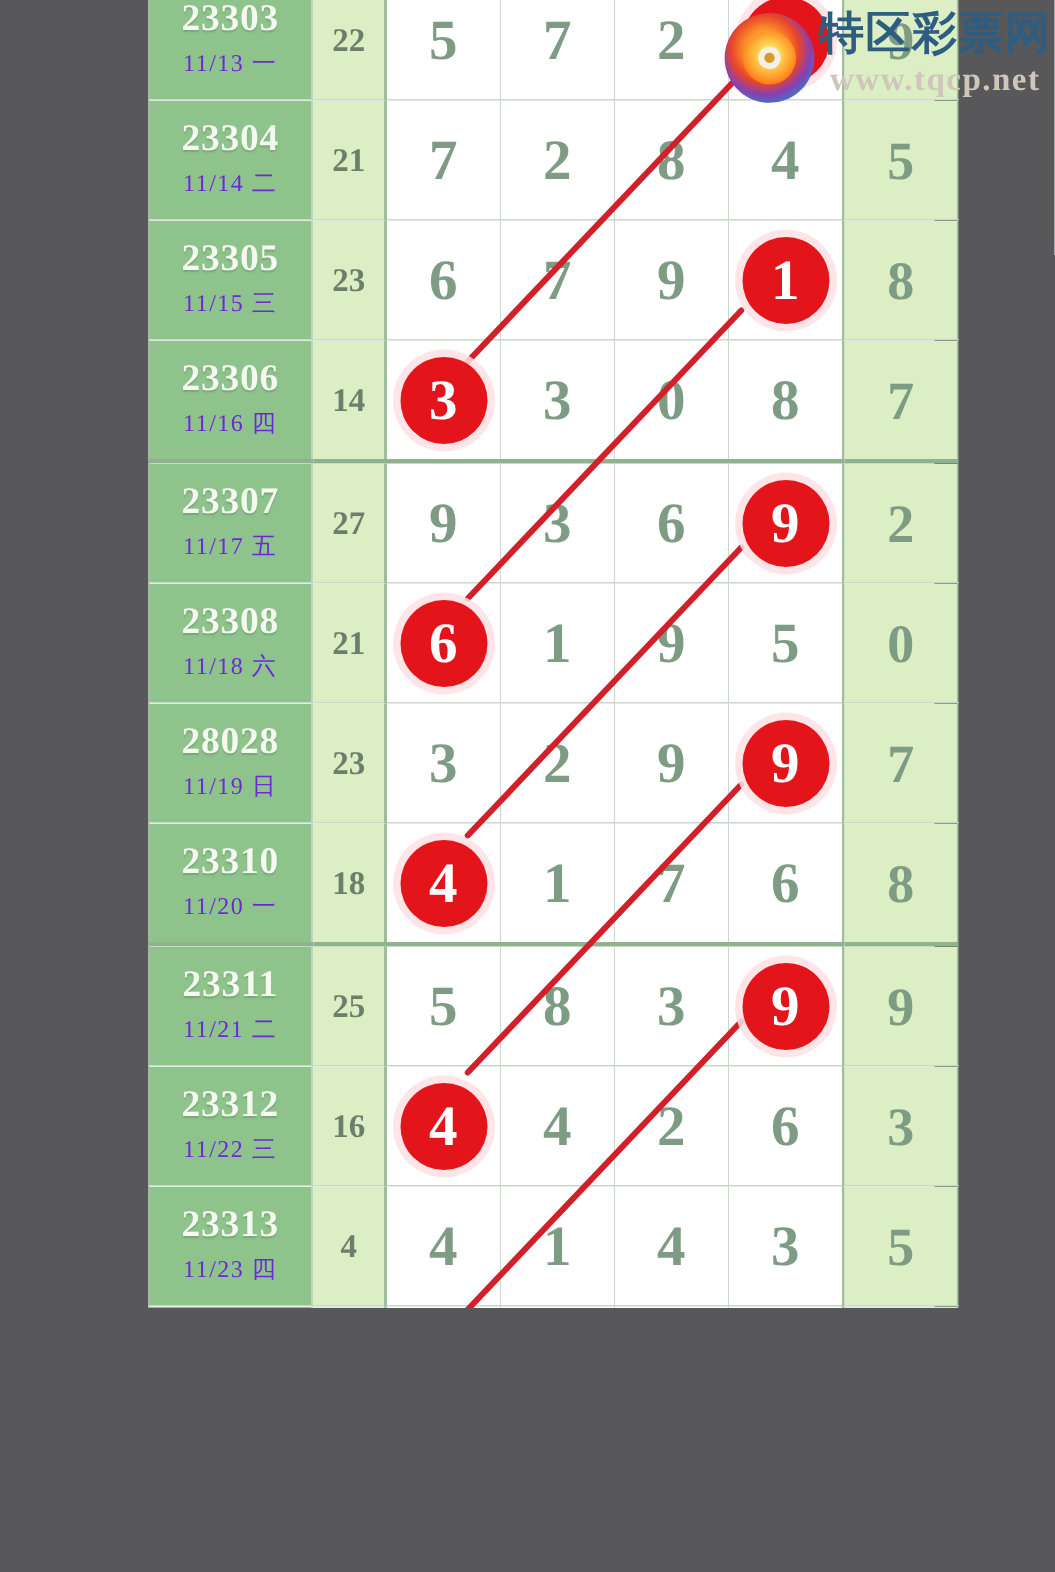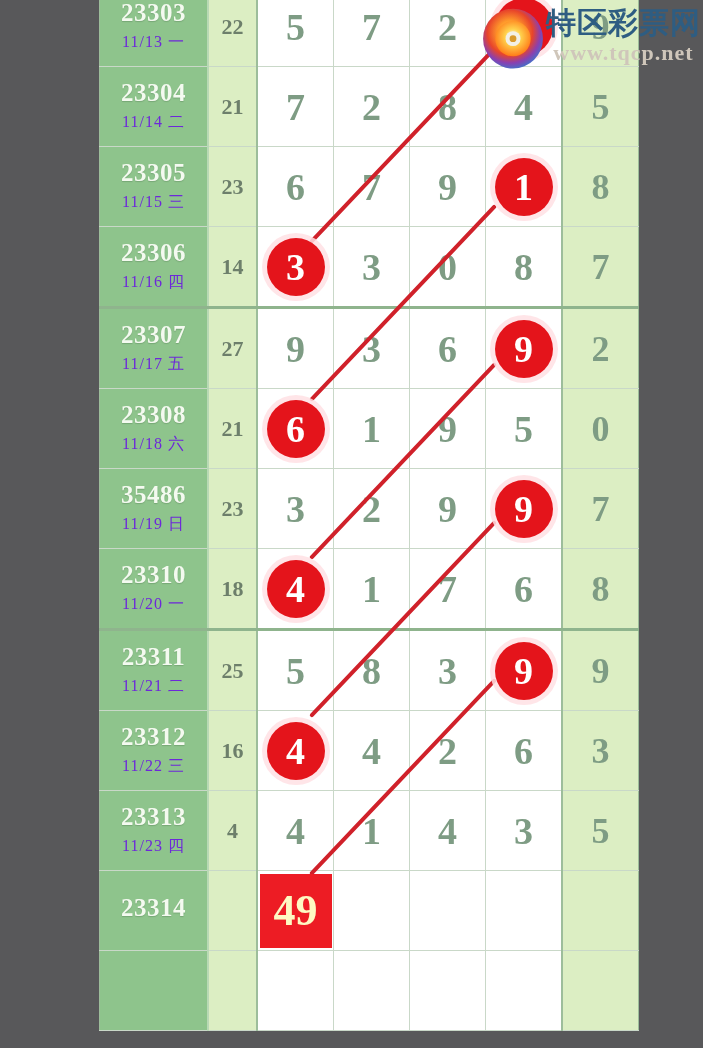--- a/index.html
+++ b/index.html
@@ -3,21 +3,21 @@
 <meta charset="utf-8">
 <style>
   html,body{margin:0;padding:0;}
   body{
     width:703px;height:1048px;
     background:#58585a;
     font-family:"Liberation Serif", "DejaVu Serif", serif;
     overflow:hidden;
     position:relative;
   }
-  #stage{position:absolute;left:0;top:0;width:703px;height:1048px;overflow:hidden;}
+  #stage{position:absolute;left:0;top:0;width:703px;height:872px;overflow:hidden;}
 
   
   .table-wrap{
     position:absolute;
     left:99px; top:-13px;
     width:524px;
     background:#fff;
     box-sizing:border-box;
   }
   table.grid{
@@ -227,21 +227,21 @@
             </td>
             <td class="c-sum">21</td>
             <td class="c-d"><span class="ball">6</span></td>
             <td class="c-d"><span>1</span></td>
             <td class="c-d"><span>9</span></td>
             <td class="c-d"><span>5</span></td>
             <td class="c-last"><span>0</span></td>
           </tr>
           <tr class="row">
             <td class="c-issue">
-              <span class="issue-no">35486</span>
+              <span class="issue-no">28028</span>
               <span class="issue-date">11/19 日</span>
             </td>
             <td class="c-sum">23</td>
             <td class="c-d"><span>3</span></td>
             <td class="c-d"><span>2</span></td>
             <td class="c-d"><span>9</span></td>
             <td class="c-d"><span class="ball">9</span></td>
             <td class="c-last"><span>7</span></td>
           </tr>
           <tr class="row sep">

